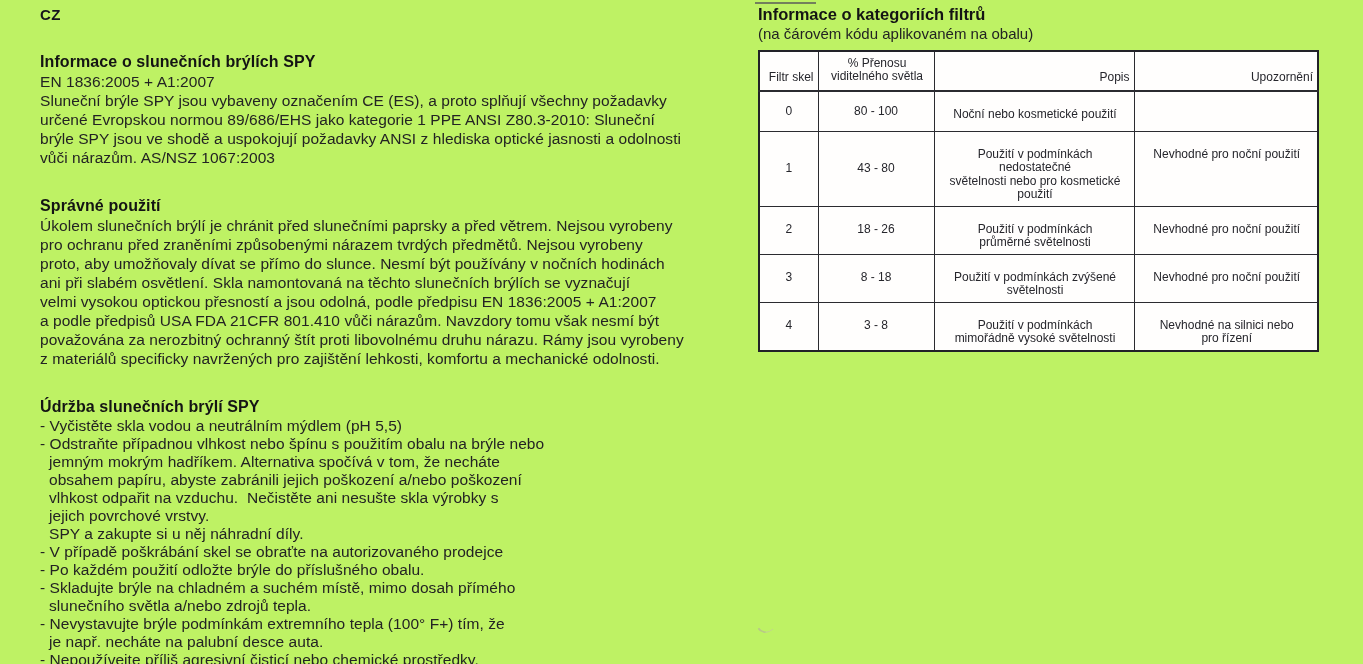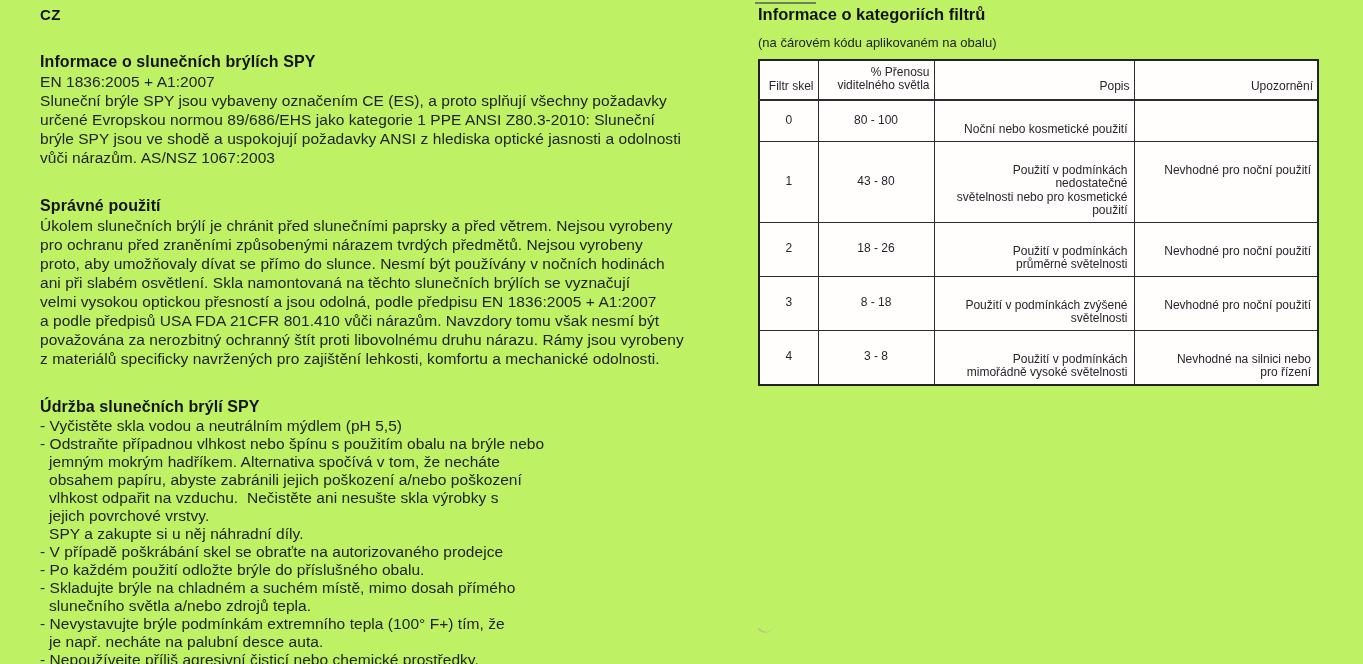--- a/index.html
+++ b/index.html
@@ -69,24 +69,23 @@
     top: 4px;
     width: 564px;
   }
   .right-heading {
     font-size: 16.5px;
     font-weight: bold;
     color: #141414;
     line-height: 20px;
   }
   .right-subheading {
-    font-size: 13px;
+    font-size: 15px;
     color: #232323;
     line-height: 19px;
-    margin-top: 9px;
   }
   table.filter-table {
     border-collapse: collapse;
     table-layout: fixed;
     width: 559px;
     margin-top: 7px;
     background: #fffefd;
   }
   .filter-table col.c1 { width: 59px; }
   .filter-table col.c2 { width: 116px; }
@@ -102,33 +101,33 @@
     overflow: hidden;
   }
   .filter-table { border: 2.4px solid #222228; }
   .filter-table thead th { border-bottom-width: 2.2px; }
   .filter-table th {
     vertical-align: bottom;
     padding: 3px 4px 6px 6px;
     text-align: right;
   }
   .filter-table th.center {
-    text-align: right;
+    text-align: center;
     vertical-align: middle;
     padding-bottom: 5px;
   }
   .filter-table td.num {
     text-align: center;
     vertical-align: middle;
     padding: 2px 2px;
   }
   .filter-table td.txt {
-    text-align: right;
+    text-align: center;
     vertical-align: top;
-    padding: 22px 6px 4px 8px;
+    padding: 16px 6px 4px 8px;
   }
   .filter-table thead tr { height: 40px; }
 
   
   .artifact-topline {
     position: absolute;
     left: 755px;
     top: 2px;
     width: 61px;
     height: 2px;

